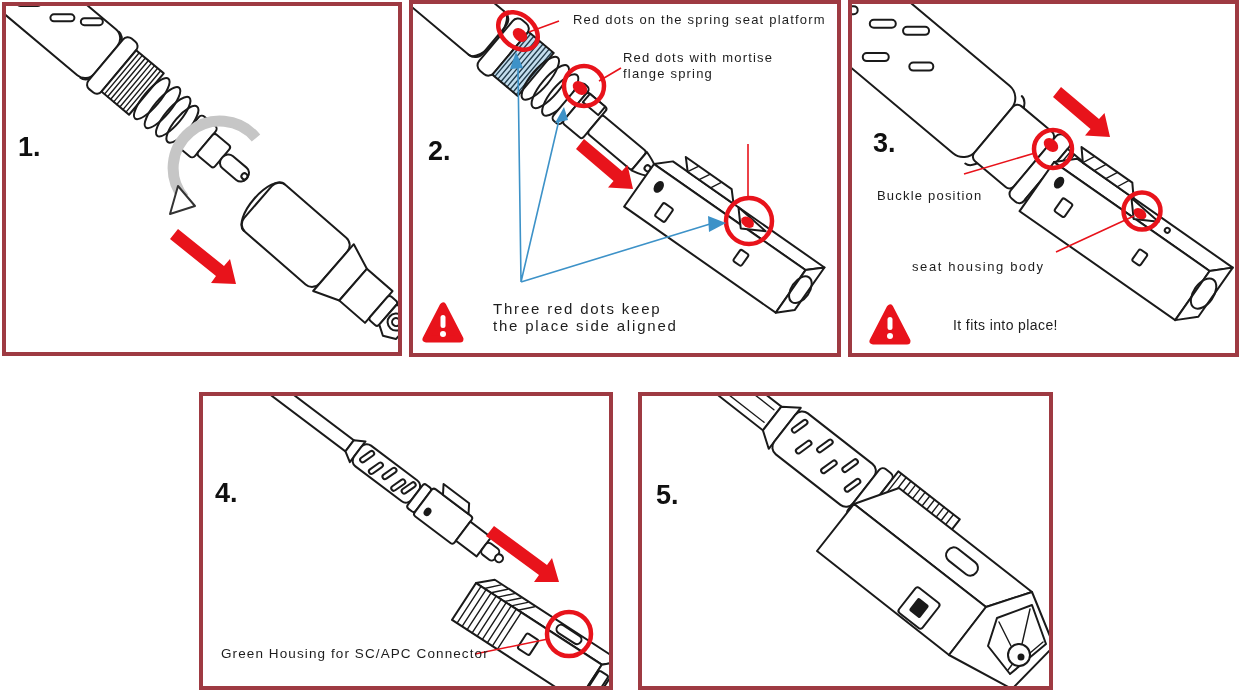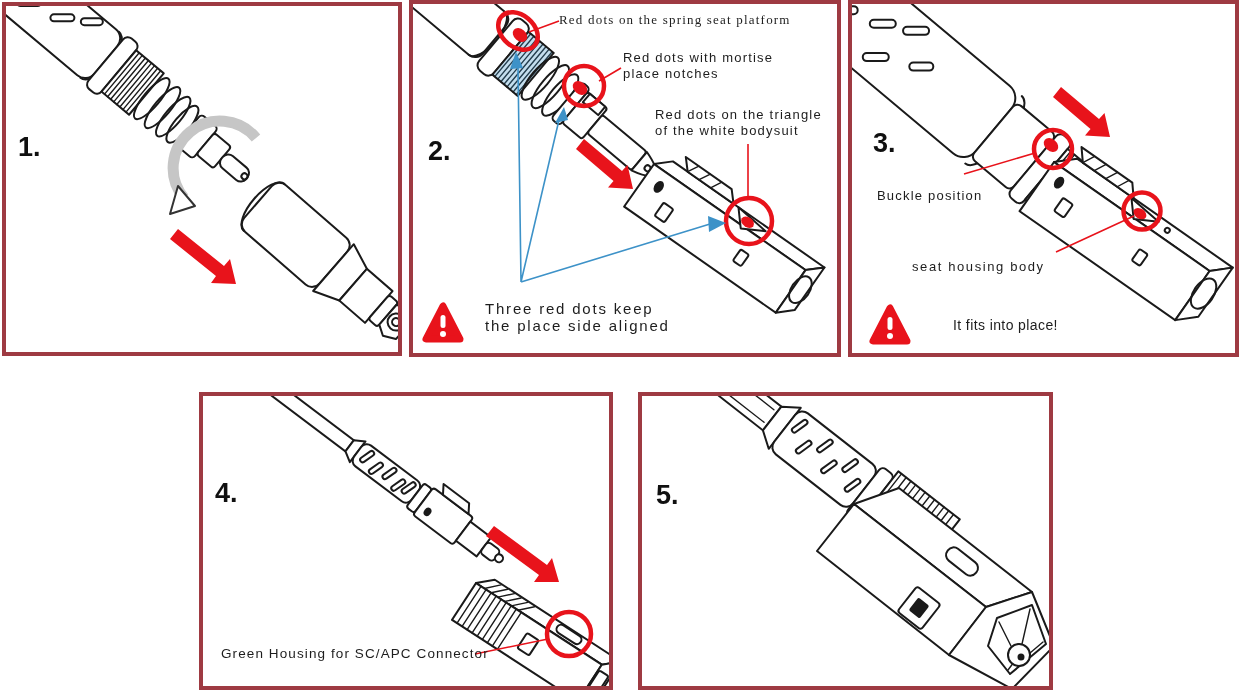--- a/index.html
+++ b/index.html
@@ -112,30 +112,26 @@
         <polygon class="blue-fill" points="151,103 142,119 155,116"></polygon>
         <polygon class="blue-fill" points="313,219 295,212 296,228"></polygon>
       </g>
       <g>
         <polygon class="warn" points="30,302 13,335 47,335"></polygon>
         <rect x="27.5" y="311" width="5" height="13" rx="2.5" fill="#fff"></rect>
         <circle cx="30" cy="330" r="3" fill="#fff"></circle>
       </g>
     </svg>
     <div class="num" style="left:15px;top:134px;">2.</div>
-    <div class="callout" style="left:146px;top:8px;font-family:Liberation Serif, serif;">Red dots on the spring seat platform</div>
+    <div class="callout" style="left:160px;top:8px;">Red dots on the spring seat platform</div>
     <div class="callout" style="left:210px;top:46px;">
       <div>Red dots with mortise</div>
-      <div>place notches</div>
+      <div>flange spring</div>
     </div>
-    <div class="callout" style="left:242px;top:103px;">
-      <div>Red dots on the triangle</div>
-      <div>of the white bodysuit</div>
-    </div>
-    <div class="warn-text" style="left:72px;top:297px;">
+    <div class="warn-text" style="left:80px;top:297px;">
       <div>Three red dots keep</div>
       <div>the place side aligned</div>
     </div>
   </div>
 
   <div class="panel" style="left:848px;top:0px;width:391px;height:357px;">
     <svg viewBox="0 0 383 349">
       <g class="ln" transform="translate(19,23) rotate(40)">
         <rect x="-85" y="-44" width="245" height="88" rx="16"></rect>
         <rect x="-60" y="-30" width="26" height="8" rx="4" transform="rotate(-40 -47 -26)"></rect>

